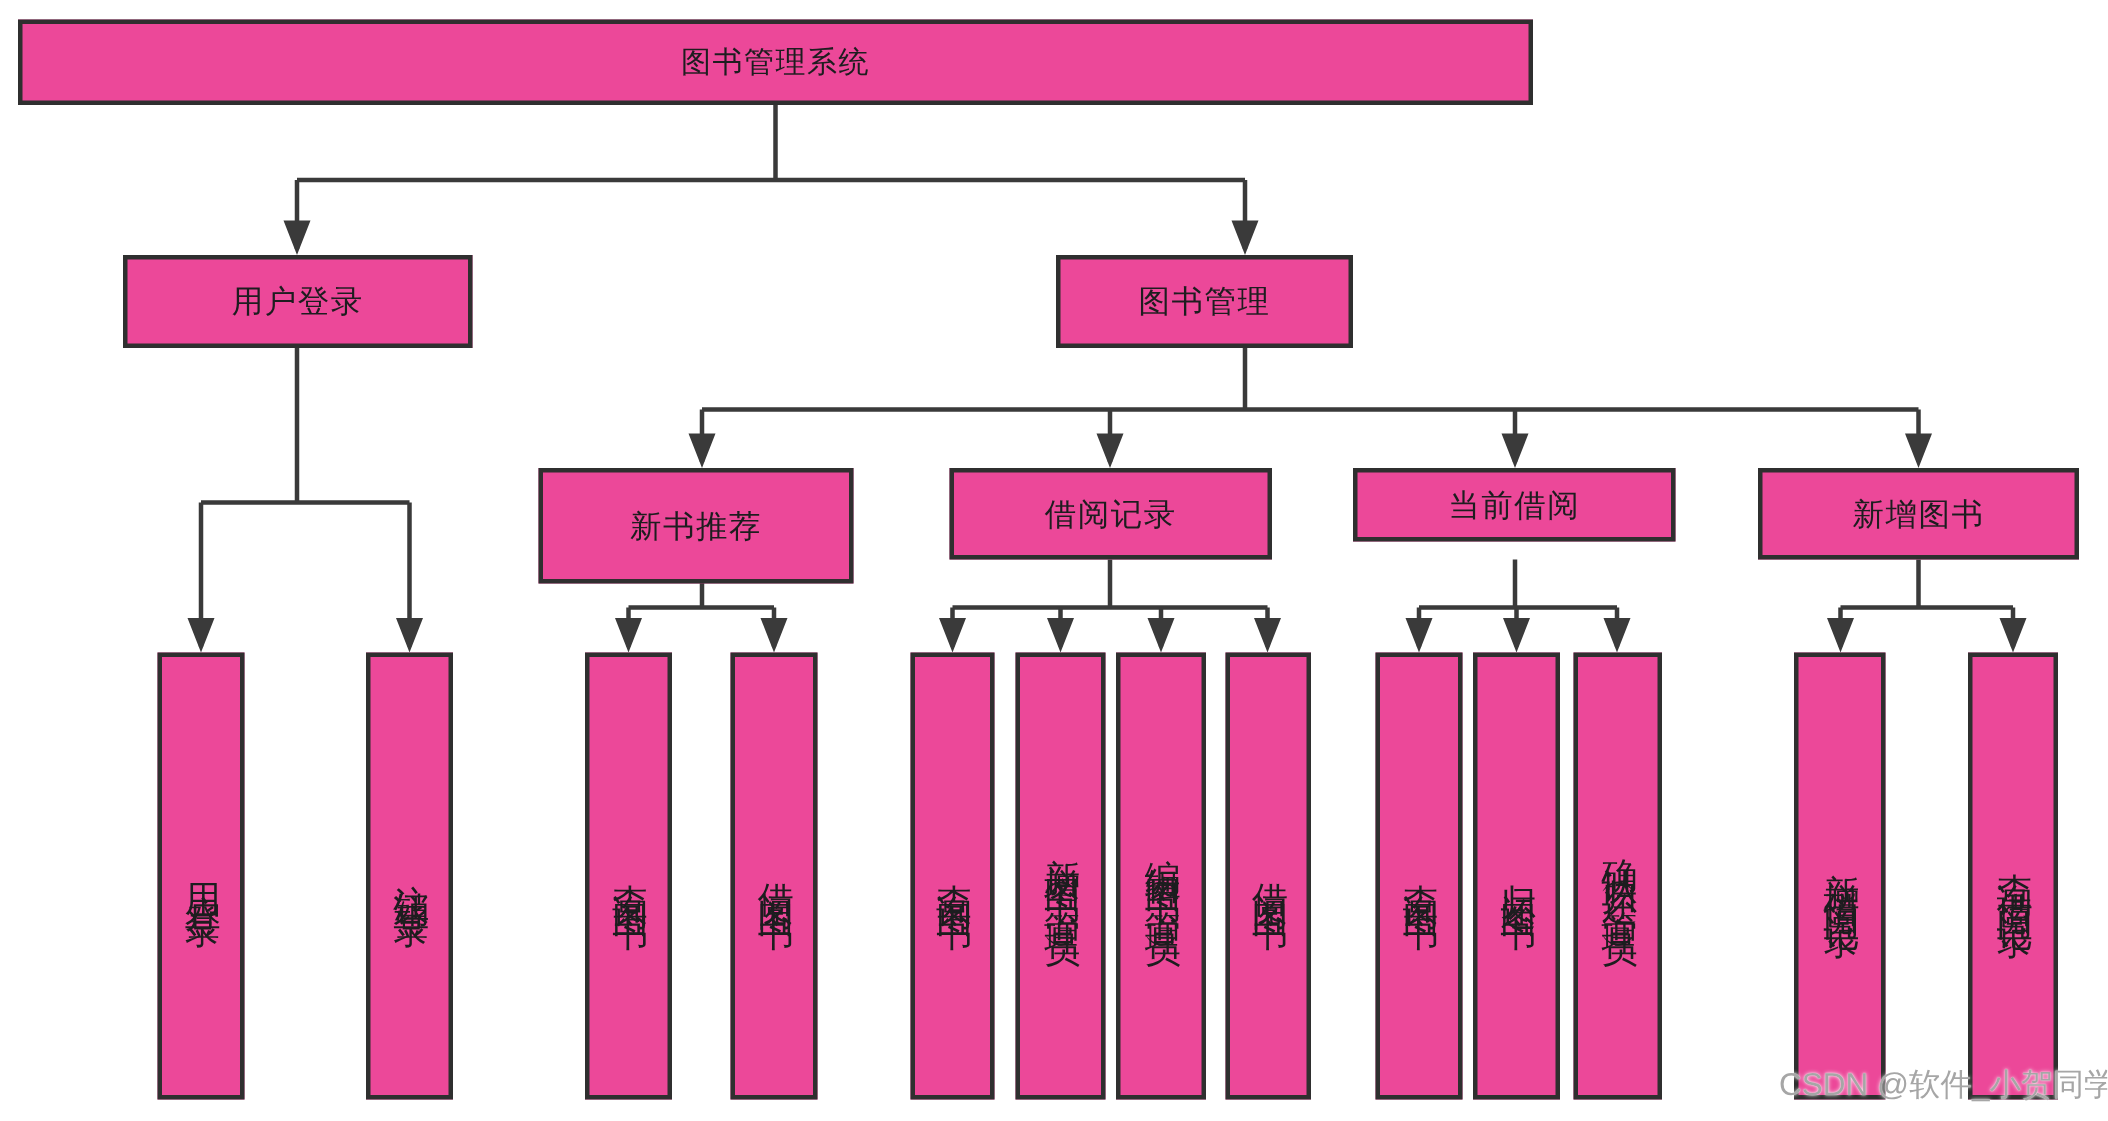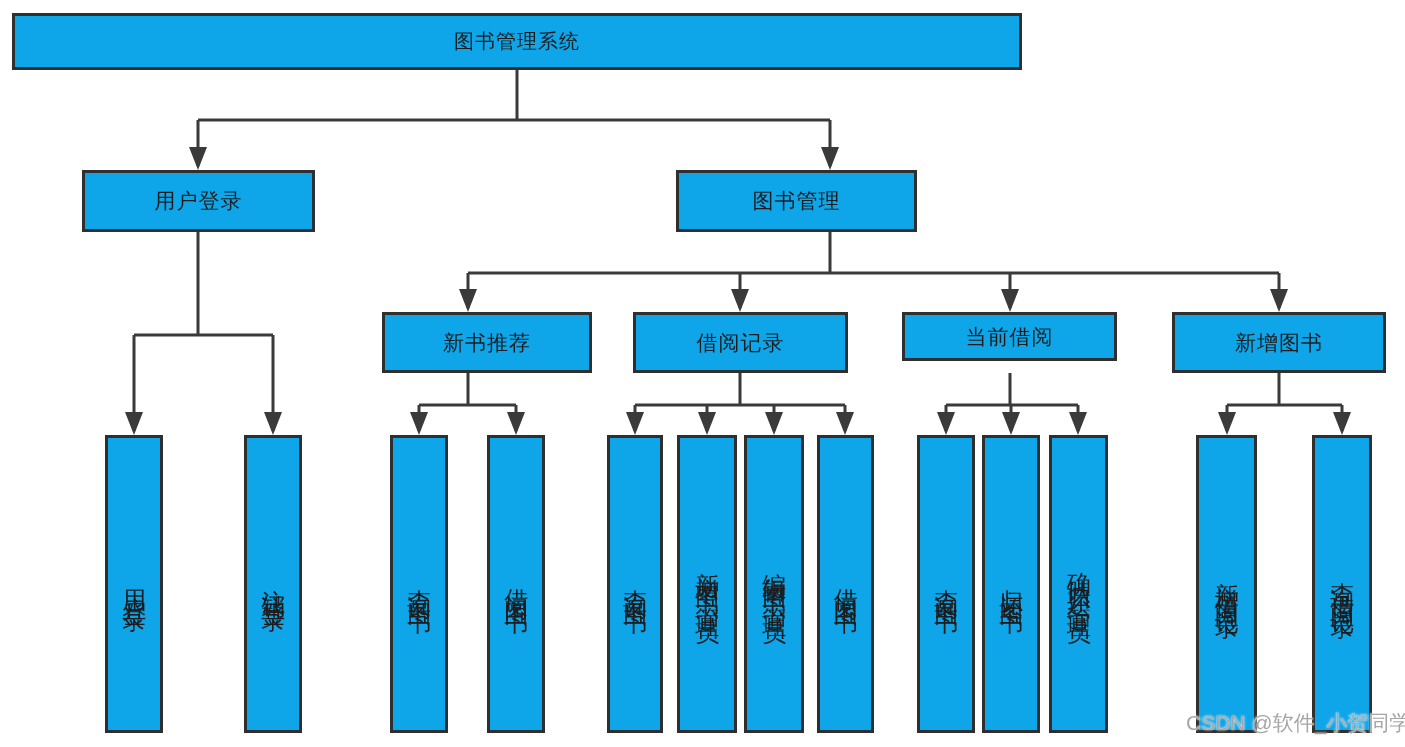--- a/index.html
+++ b/index.html
@@ -1,21 +1,21 @@
 <!DOCTYPE html>
 <html><head>
 <meta charset="utf-8">
 <style>
   html,body{margin:0;padding:0;background:#ffffff;}
   body{font-family:"Liberation Sans", sans-serif;}
   .stage{position:relative;width:1405px;height:747px;background:#ffffff;overflow:hidden;}
   svg.wires{position:absolute;left:0;top:0;width:1405px;height:747px;}
   .node{
     position:absolute;box-sizing:border-box;
-    border:3px solid #2f2f2f;background:#0ea5e9;
+    border:3px solid #2f2f2f;background:#ec4899;
     display:flex;align-items:center;justify-content:center;
     color:#1d1d1f;font-size:20px;letter-spacing:1px;
     z-index:2;
   }
   .node .vtext{
     display:block;
     writing-mode:vertical-rl;
     text-orientation:mixed;
     font-size:24px;
     letter-spacing:7px;
@@ -59,25 +59,25 @@
       M1218 412 L1236 412 L1227 435 Z  M1333 412 L1351 412 L1342 435 Z"></path>
   </svg>
 
   <div class="node lv1" style="left:12px;top:13px;width:1010px;height:57px">
     <span>图书管理系统</span>
   </div>
 
   <div class="node lv2" style="left:82px;top:170px;width:233px;height:62px">
     <span>用户登录</span>
   </div>
-  <div class="node lv2" style="left:676px;top:170px;width:241px;height:62px">
+  <div class="node lv2" style="left:704px;top:170px;width:198px;height:62px">
     <span>图书管理</span>
   </div>
 
-  <div class="node lv3" style="left:382px;top:312px;width:210px;height:61px">
+  <div class="node lv3" style="left:359px;top:312px;width:210px;height:77px">
     <span>新书推荐</span>
   </div>
   <div class="node lv3" style="left:633px;top:312px;width:215px;height:61px">
     <span>借阅记录</span>
   </div>
   <div class="node lv3" style="left:902px;top:312px;width:215px;height:49px">
     <span>当前借阅</span>
   </div>
   <div class="node lv3" style="left:1172px;top:312px;width:214px;height:61px">
     <span>新增图书</span>

